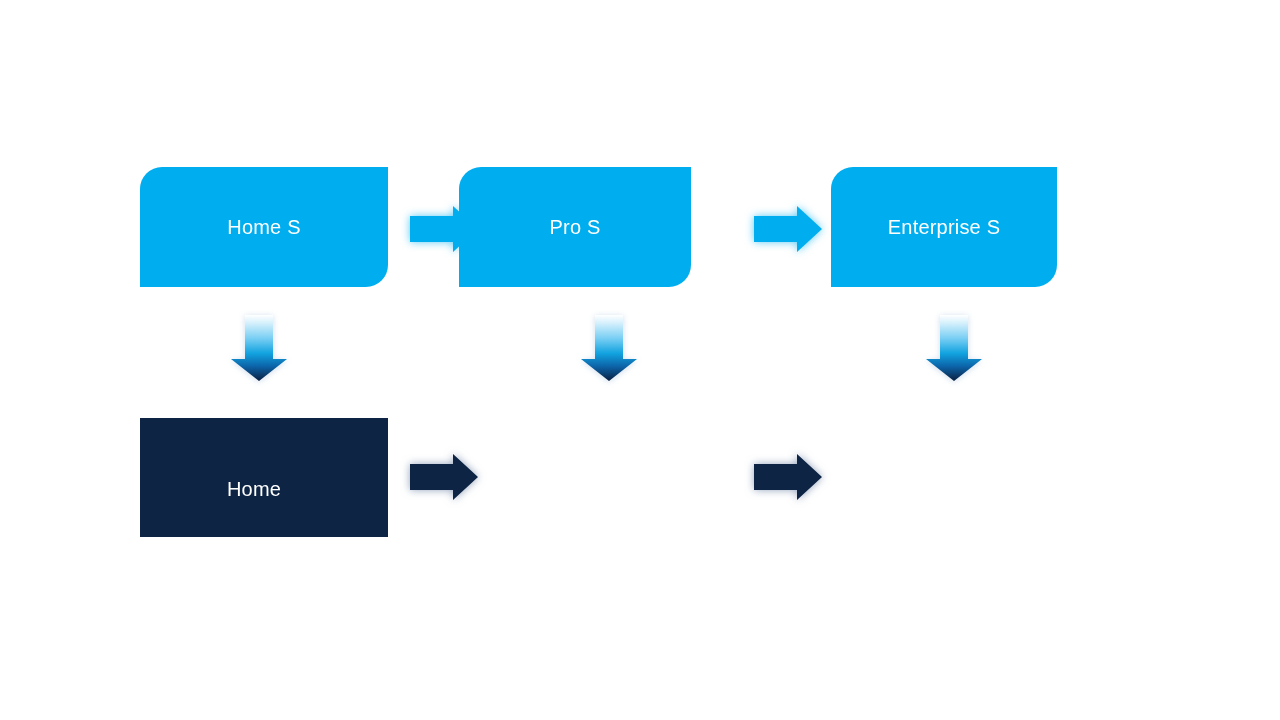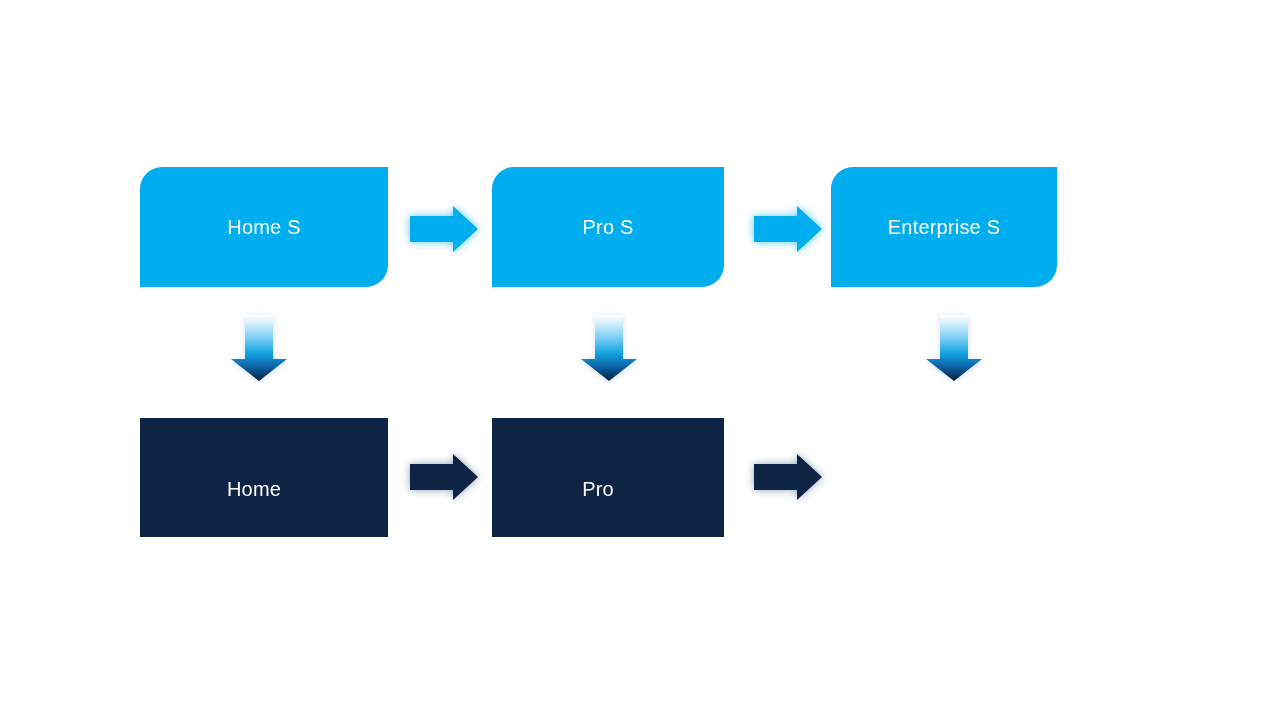--- a/index.html
+++ b/index.html
@@ -35,21 +35,21 @@
     top: 418px;
     height: 119px;
     background: var(--accent-dark, #0D2444);
     border-radius: 0;
   }
   .node-bottom .node-label {
     transform: translateX(-10px);
     margin-top: 24px;
   }
   .n1 { left: 140px; width: 248px; }
-  .n2 { left: 492px; width: 232px; }
+  .n2 { left: 459px; width: 232px; }
   .n3 { left: 831px; width: 226px; }
 
   .arrow {
     position: absolute;
     display: block;
   }
   .arrow-h-top {
     filter: drop-shadow(0 0 4px rgba(0, 174, 239, 0.65));
   }
   .arrow-h-bottom {
@@ -91,23 +91,20 @@
   <div class="node node-top n2">
     <span class="node-label">Pro S</span>
   </div>
   <div class="node node-top n3">
     <span class="node-label">Enterprise S</span>
   </div>
 
   <div class="node node-bottom n1">
     <span class="node-label">Home</span>
   </div>
-  <div class="node node-bottom n2">
-    <span class="node-label">Pro</span>
-  </div>
 
   <svg class="arrow arrow-h-top a-row1 a-col1" width="68" height="46" viewBox="0 0 68 46">
     <polygon points="0,10 43,10 43,0 68,23 43,46 43,36 0,36" fill="#00AEEF"></polygon>
   </svg>
   <svg class="arrow arrow-h-top a-row1 a-col2" width="68" height="46" viewBox="0 0 68 46">
     <polygon points="0,10 43,10 43,0 68,23 43,46 43,36 0,36" fill="#00AEEF"></polygon>
   </svg>
 
   <svg class="arrow arrow-h-bottom a-row2 a-col1" width="68" height="46" viewBox="0 0 68 46">
     <polygon points="0,10 43,10 43,0 68,23 43,46 43,36 0,36" fill="#0D2444"></polygon>

